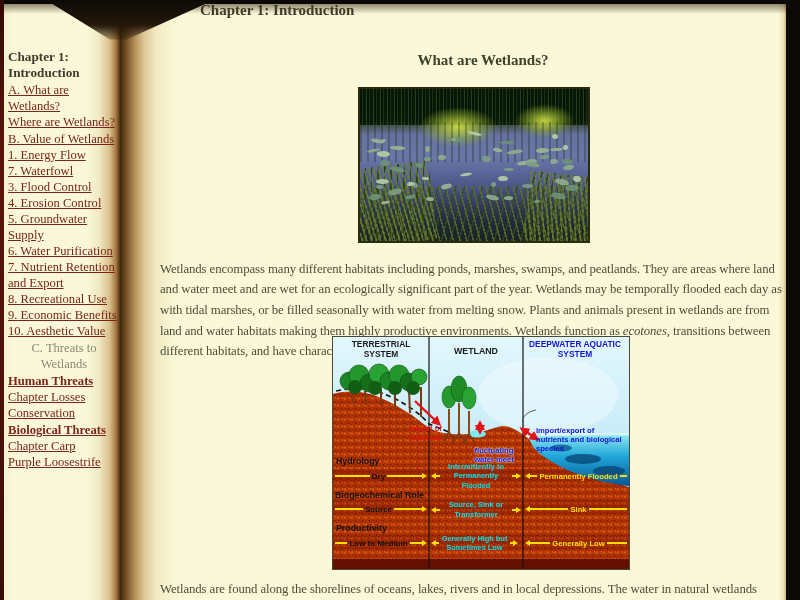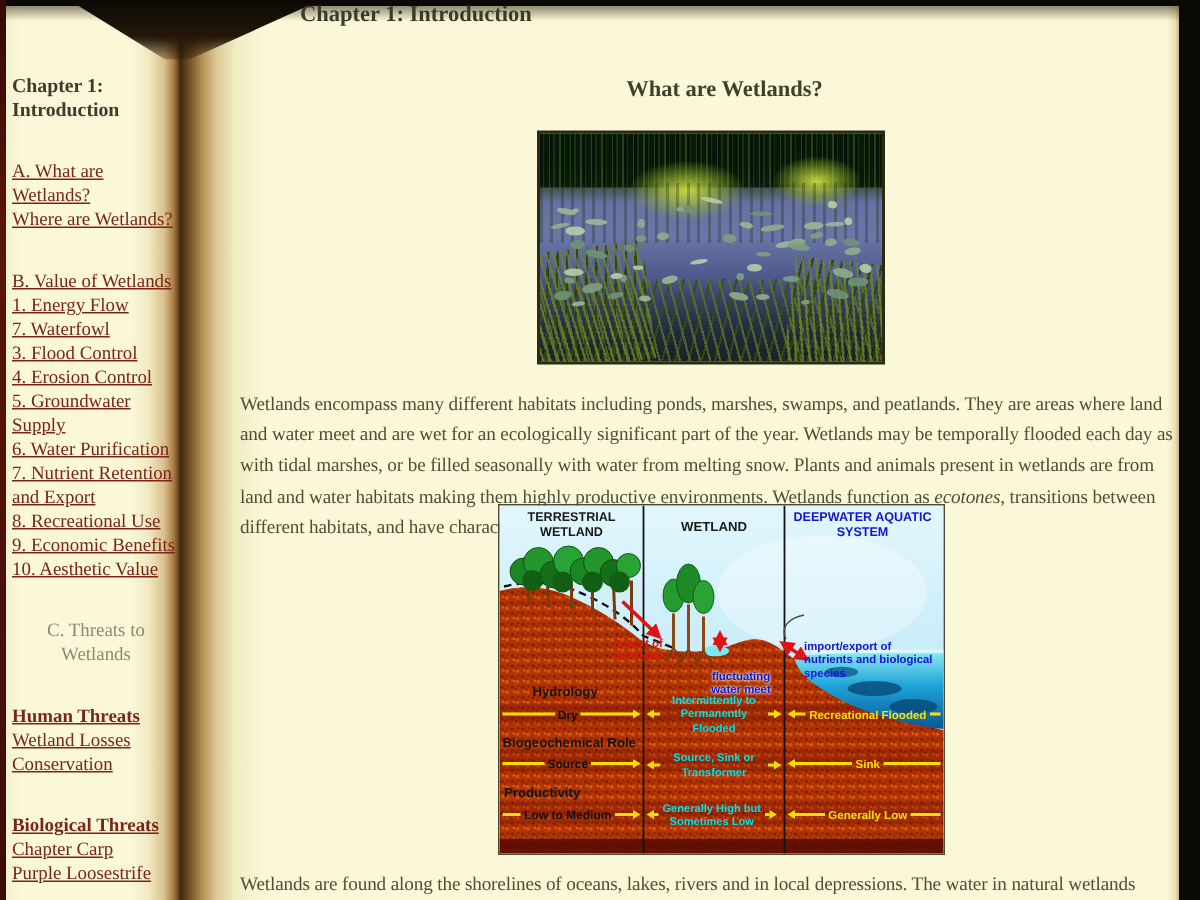--- a/index.html
+++ b/index.html
@@ -18,21 +18,21 @@
   .wedge{position:absolute;left:46px;top:0;width:168px;height:46px;z-index:6;
     background:linear-gradient(180deg,#0d0a06 0%,#241708 55%,rgba(60,40,16,0) 100%);
     clip-path:polygon(0 0,100% 0,48% 86%,38% 86%);filter:blur(1.5px);pointer-events:none;}
   
   .sidebar{position:absolute;left:4px;top:45px;width:112px;z-index:4;}
   .sb-item{display:block;font-size:12.6px;line-height:16px;color:#7a251b;
     text-decoration:underline;cursor:pointer;}
   .sb-item.heading{font-weight:bold;color:#3e3c2e;text-decoration:none;font-size:13.2px;cursor:default;}
   .sb-item.plain{color:#8b8a76;text-decoration:none;cursor:default;text-align:center;}
   .sb-item.boldlink{font-weight:bold;}
-  .sb-item.gap{margin-top:25px;}
+  .sb-item.gap{margin-top:1px;}
   
   .page-main{font-size:12.8px;color:#4f4e39;}
   .top-title{position:absolute;left:80px;top:-2px;font-weight:bold;font-size:15px;color:#3c3b27;z-index:7;white-space:nowrap;}
   .h-wetlands{position:absolute;left:60px;right:0;top:48px;text-align:center;font-weight:bold;font-size:15px;color:#3c422c;}
   .para{position:absolute;left:40px;width:632px;font-size:12.8px;line-height:20.6px;color:#4f4e39;letter-spacing:-0.1px;}
   .para1{top:242px;}
   .para2{top:562px;}
   
   .photo{position:absolute;left:238px;top:83px;width:228px;height:152px;border:2px solid #2b2b12;overflow:hidden;
     background:linear-gradient(180deg,#101f0e 0%,#15290f 14%,#3d4a33 22%,#66719f 30%,#6a76a6 45%,#525e90 60%,#39436e 75%,#252e52 88%,#1a2240 100%);}
@@ -63,21 +63,21 @@
   .dg-h.c1{left:8px;top:3px;width:80px;}
   .dg-h.c2{left:98px;top:10px;width:90px;font-size:8.8px;}
   .dg-h.c3{left:194px;top:3px;width:96px;color:#1414d2;}
   .dg-ann{font-weight:bold;font-size:7.6px;line-height:8.8px;margin-top:44px;}
   .dg-ann.red{color:#e01414;}
   .dg-ann.blue{color:#1414d2;}
   .dg-ann.imp{left:76px;top:44px;width:46px;}
   .dg-ann.fluct{left:134px;top:66px;width:54px;text-align:center;text-shadow:0 0 2px #eaf6fb,0 0 2px #eaf6fb;}
   .dg-ann.impex{left:203px;top:46px;width:88px;}
   .dg-lab{font-weight:bold;font-size:8.8px;color:#141414;white-space:nowrap;}
-  .dg-lab.l1{left:3px;top:119px;margin-left:19px;}
+  .dg-lab.l1{left:3px;top:119px;}
   .dg-lab.l2{left:2px;top:153px;}
   .dg-lab.l3{left:3px;top:186px;}
   .dg-val{display:flex;align-items:center;font-weight:bold;font-size:8px;}
   .dg-val .yl{flex:1;height:2px;background:#ffdf00;min-width:3px;}
   .dg-val .ah{width:0;height:0;border-top:3.5px solid rgba(0,0,0,0);border-bottom:3.5px solid rgba(0,0,0,0);}
   .dg-val .ah.r{border-left:5px solid #ffdf00;}
   .dg-val .ah.l{border-right:5px solid #ffdf00;}
   .dg-val .t{padding:0 2px;text-align:center;}
   .dg-val .dk{color:#101010;white-space:nowrap;}
   .dg-val .ye{color:#ffdf00;white-space:nowrap;font-size:7.7px;}
@@ -125,21 +125,21 @@
       <a class="sb-item link">8. Recreational Use</a>
 
       <a class="sb-item link">9. Economic Benefits</a>
 
       <a class="sb-item link">10. Aesthetic Value</a>
 
       <a class="sb-item plain gap">C. Threats to Wetlands</a>
 
       <a class="sb-item boldlink gap">Human Threats</a>
 
-      <a class="sb-item link">Wetland Losses</a>
+      <a class="sb-item link">Chapter Losses</a>
 
       <a class="sb-item link">Conservation</a>
 
       <a class="sb-item boldlink gap">Biological Threats</a>
 
       <a class="sb-item link">Chapter Carp</a>
 
       <a class="sb-item link">Purple Loosestrife</a>
     </nav>
 </div>
@@ -280,21 +280,21 @@
       <ellipse cx="116" cy="60" rx="7" ry="11" fill="#279a2f" stroke="#0c5a14" stroke-width="0.6"></ellipse>
       <ellipse cx="126" cy="52" rx="8" ry="13" fill="#1d8a26" stroke="#0c5a14" stroke-width="0.6"></ellipse>
       <ellipse cx="136" cy="61" rx="7" ry="11" fill="#2aa335" stroke="#0c5a14" stroke-width="0.6"></ellipse>
       <line x1="96" y1="0" x2="96" y2="232" stroke="#141414" stroke-width="1.2"></line>
       <line x1="190" y1="0" x2="190" y2="232" stroke="#141414" stroke-width="1.2"></line>
       <line x1="82" y1="64" x2="106" y2="87" stroke="#e01414" stroke-width="2.4" marker-end="url(#ra)"></line>
       <line x1="147" y1="86" x2="147" y2="95" stroke="#e01414" stroke-width="2.4" marker-start="url(#ra)" marker-end="url(#ra)"></line>
       <line x1="189" y1="92" x2="204" y2="102" stroke="#e01414" stroke-width="2.4" marker-start="url(#ra)" marker-end="url(#ra)"></line>
       <path d="M203,73 C193,75 187,81 191,89" stroke="#4a4a4a" stroke-width="0.9" fill="none"></path>
     </svg>
-    <div class="dg-h c1">TERRESTRIAL WETLAND</div>
+    <div class="dg-h c1">TERRESTRIAL SYSTEM</div>
     <div class="dg-h c2">WETLAND</div>
     <div class="dg-h c3">DEEPWATER AQUATIC SYSTEM</div>
     <div class="dg-ann red imp">import of nutrients</div>
     <div class="dg-ann blue fluct">fluctuating water meet</div>
     <div class="dg-ann blue impex">import/export of nutrients and biological species</div>
     <div class="dg-lab l1">Hydrology</div>
     <div class="dg-val v1l">
         <i class="yl"></i>
         <span class="t dk">Dry</span>
         <i class="yl"></i>
@@ -303,21 +303,21 @@
     <div class="dg-val v1c">
         <i class="ah l"></i>
         <i class="yl"></i>
         <span class="t cy">Intermittently to Permanently Flooded</span>
         <i class="yl"></i>
         <i class="ah r"></i>
       </div>
     <div class="dg-val v1r">
         <i class="ah l"></i>
         <i class="yl"></i>
-        <span class="t ye">Recreational Flooded</span>
+        <span class="t ye">Permanently Flooded</span>
         <i class="yl"></i>
       </div>
     <div class="dg-lab l2">Biogeochemical Role</div>
     <div class="dg-val v2l">
         <i class="yl"></i>
         <span class="t dk">Source</span>
         <i class="yl"></i>
         <i class="ah r"></i>
       </div>
     <div class="dg-val v2c">

